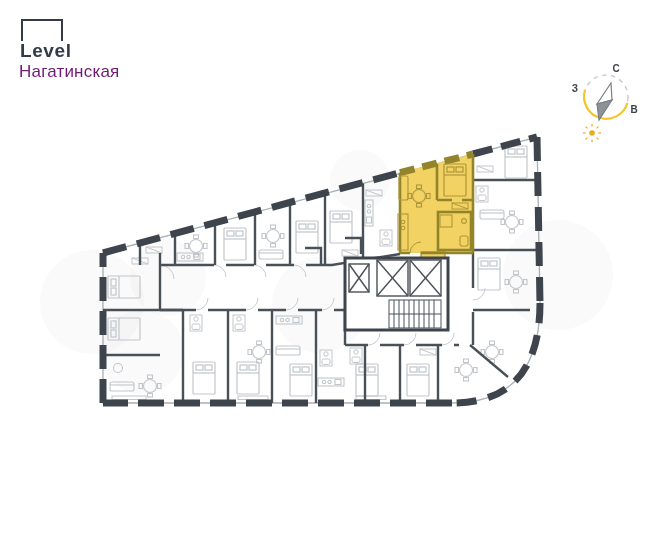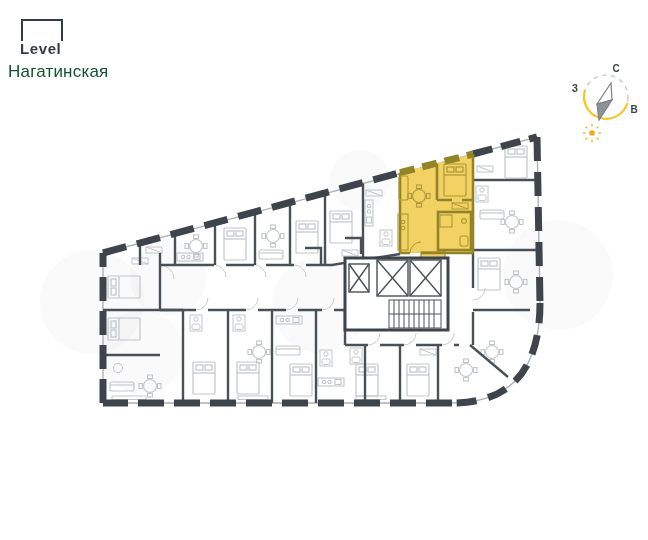--- a/index.html
+++ b/index.html
@@ -6,26 +6,26 @@
   body{
     width:648px;height:540px;position:relative;background:#ffffff;overflow:hidden;
     font-family:"Liberation Sans", sans-serif;
   }
   .abs{position:absolute;}
   .logo-square{
     left:21px;top:19px;width:38px;height:26px;
     border:2.5px solid #333C46;border-bottom:none;
   }
   .logo-text{
-    left:20px;top:41px;font-size:15px;font-weight:600;letter-spacing:.6px;
+    left:20px;top:41px;font-size:19px;font-weight:600;letter-spacing:.6px;
     color:#333C46;background:#ffffff;line-height:1.05;padding-right:3px;text-align:center;
   }
   .project-text{
-    left:8px;top:63px;font-size:17px;font-weight:400;letter-spacing:.2px;
-    color:#14532d;line-height:1.1;
+    left:19px;top:63px;font-size:17px;font-weight:400;letter-spacing:.2px;
+    color:#701a75;line-height:1.1;
   }
   svg text.compass-letter{
     font-family:"Liberation Sans", sans-serif;font-size:10px;font-weight:700;fill:#3C434B;
   }
 </style>
 </head>
 <body>
 
 <div class="abs logo-square"></div>
 <div class="abs logo-text">Level</div>

